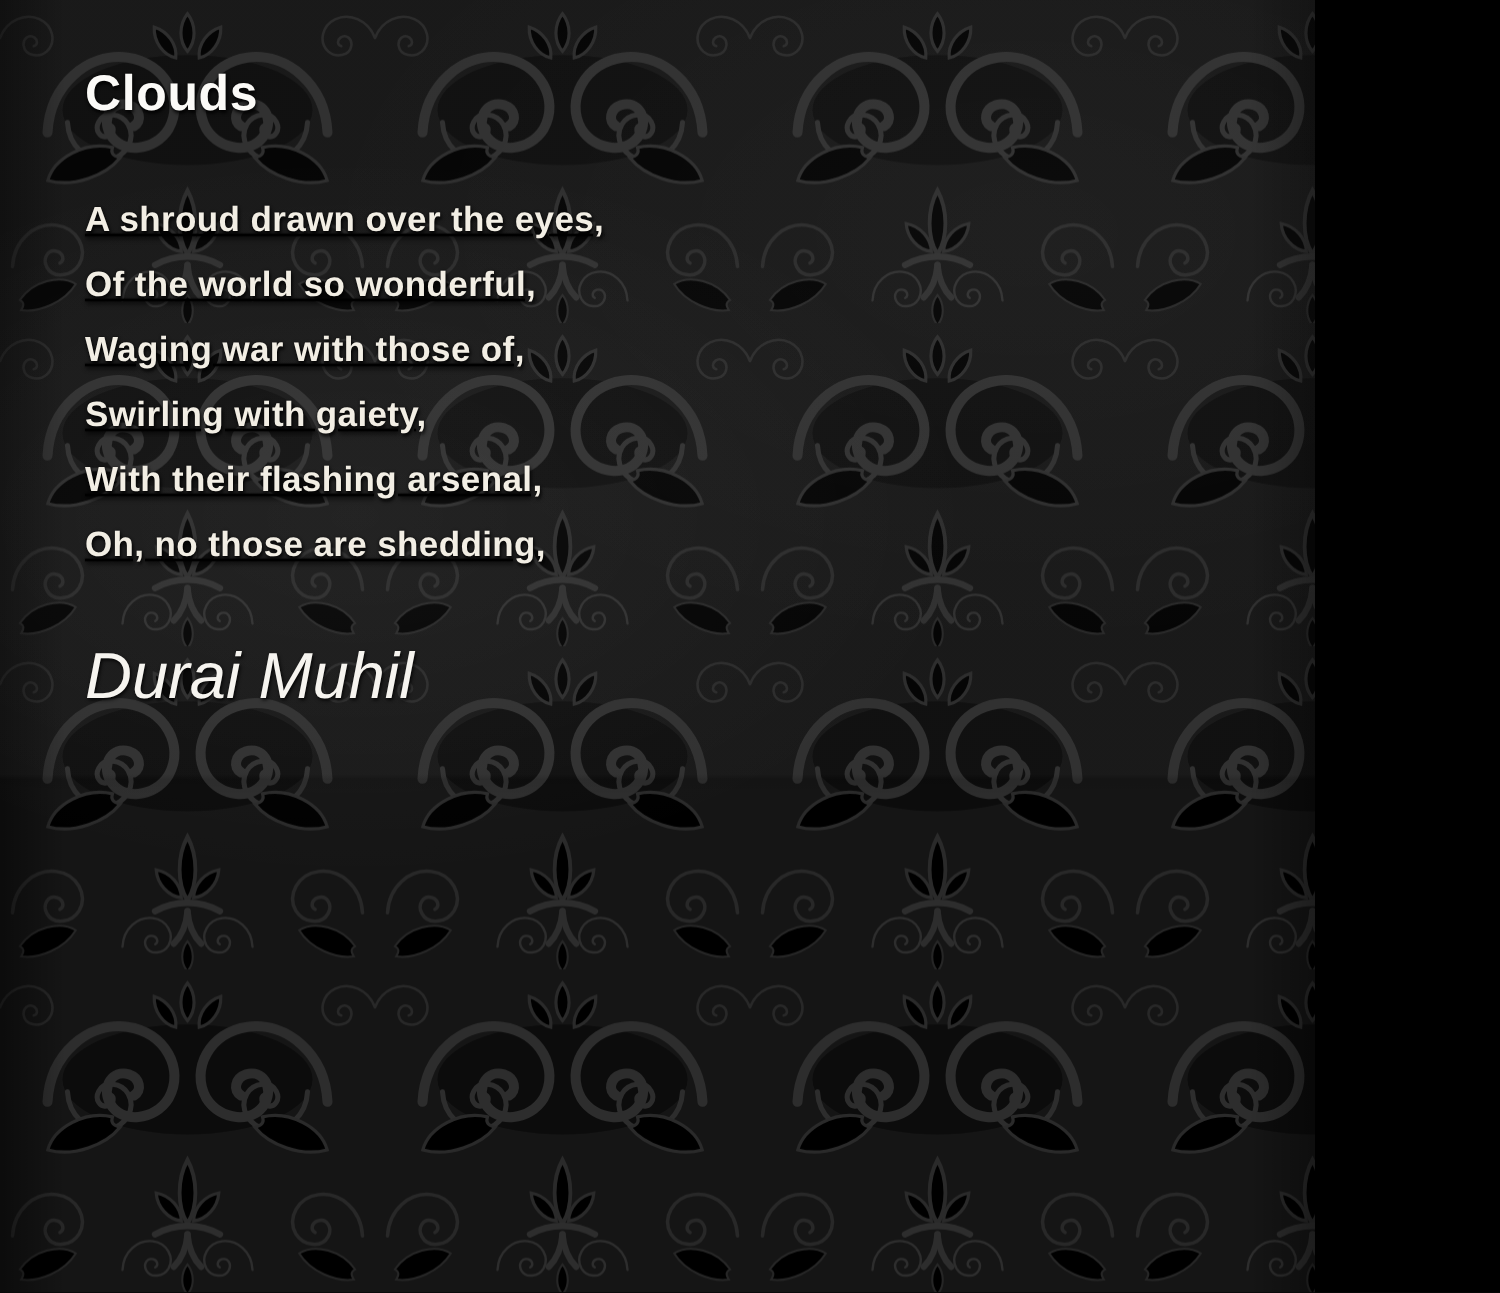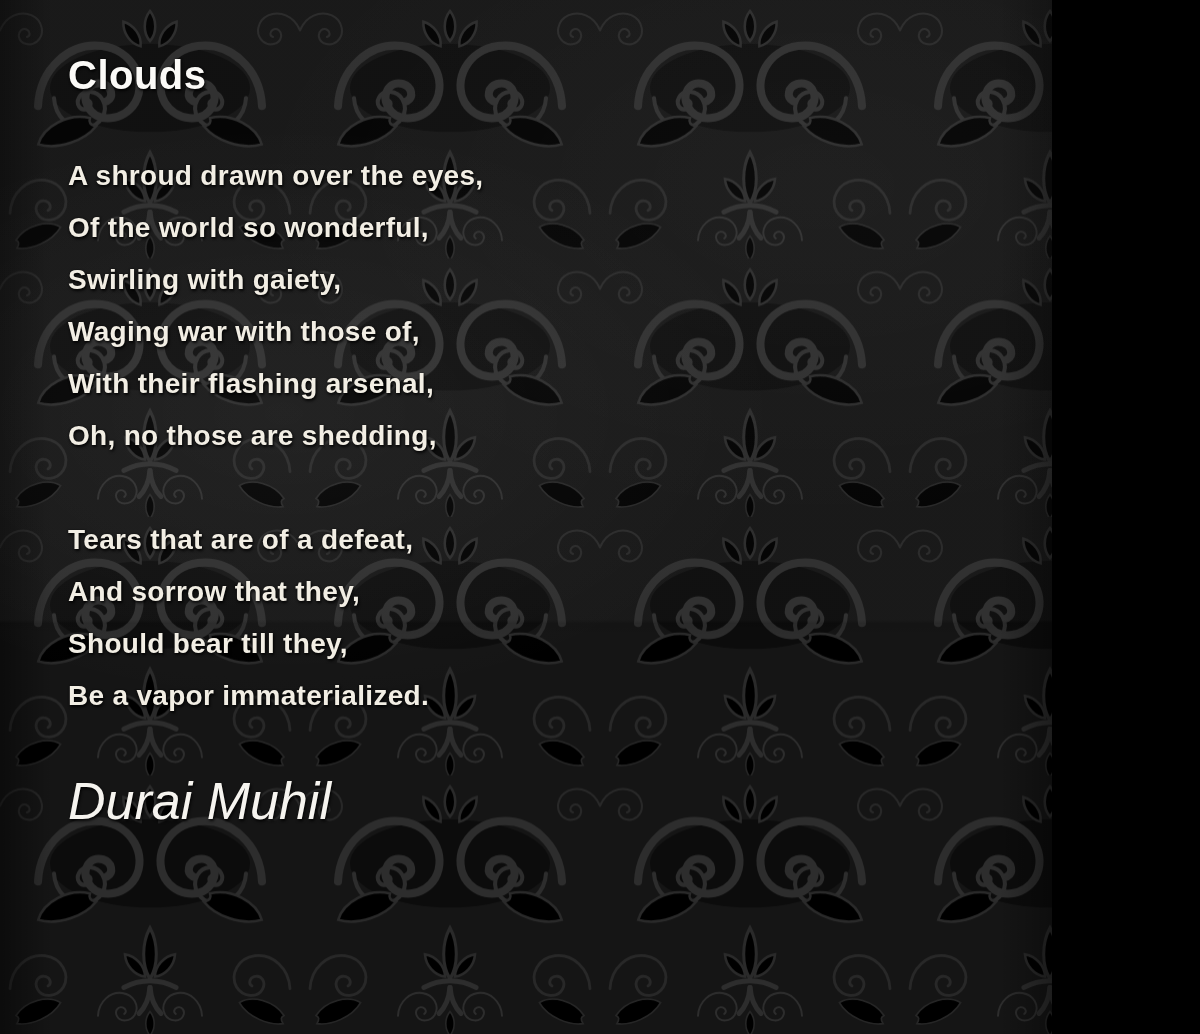--- a/index.html
+++ b/index.html
@@ -45,20 +45,21 @@
     margin: 52px 0 0 0;
     font-size: 40px;
     line-height: 46px;
     font-weight: 700;
     color: #fbfaf7;
     letter-spacing: 0.5px;
     text-shadow: 1px 2px 3px rgba(0,0,0,0.85), 0 0 2px rgba(0,0,0,0.6);
   }
   .stanza {
     margin-top: 52px;
+    text-decoration: underline;
   }
   .line {
     font-size: 28px;
     line-height: 52px;
     font-weight: 700;
     color: #f2eee4;
     letter-spacing: 0.3px;
     text-shadow: 1px 2px 3px rgba(0,0,0,0.85), 0 0 2px rgba(0,0,0,0.6);
     white-space: pre;
   }
@@ -141,28 +142,22 @@
   </svg>
 
   <div class="overlay"></div>
 
   <div class="content">
     <h1 class="title">Clouds</h1>
 
     <div class="stanza">
       <div class="line">A shroud drawn over the eyes,</div>
       <div class="line">Of the world so wonderful,</div>
+      <div class="line">Waging war with those of,</div>
       <div class="line">Swirling with gaiety,</div>
-      <div class="line">Waging war with those of,</div>
       <div class="line">With their flashing arsenal,</div>
       <div class="line">Oh, no those are shedding,</div>
     </div>
 
-    <div class="stanza">
-      <div class="line">Tears that are of a defeat,</div>
-      <div class="line">And sorrow that they,</div>
-      <div class="line">Should bear till they,</div>
-      <div class="line">Be a vapor immaterialized.</div>
-    </div>
 
     <div class="author">Durai Muhil</div>
   </div>
 </div>
 
 </body></html>

